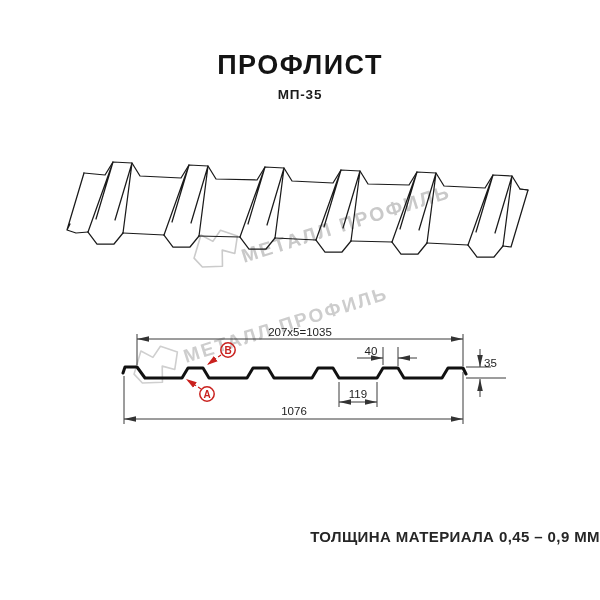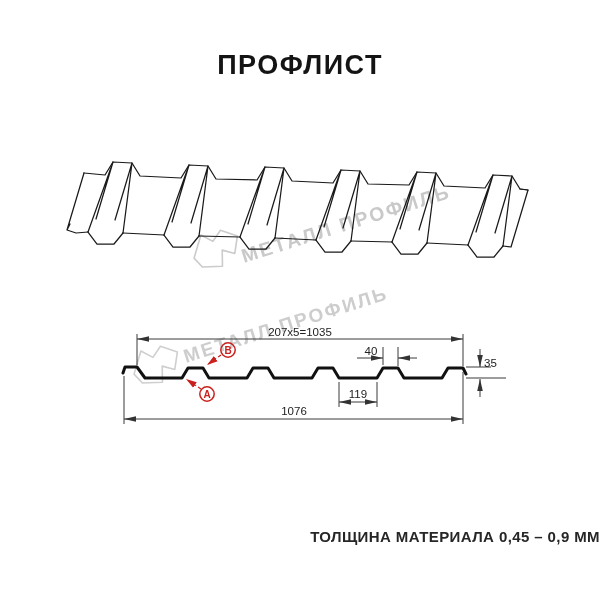--- a/index.html
+++ b/index.html
@@ -15,20 +15,21 @@
   .dimtxt{font-family:"Liberation Sans",sans-serif;font-size:11.5px;fill:#222222;}
   .wmtxt{font-family:"Liberation Sans",sans-serif;font-weight:700;letter-spacing:2.2px;}
   .ablabel{font-family:"Liberation Sans",sans-serif;font-size:10px;font-weight:700;}
 </style>
 </head>
 <body>
 
 <div class="stage">
 
   <div class="title">ПРОФЛИСТ</div>
+  <div class="subtitle">МП-35</div>
 
   <svg width="600" height="600" viewBox="0 0 600 600">
     <defs>
       <marker id="dimArrow" orient="auto-start-reverse" markerWidth="13" markerHeight="8" refX="12" refY="3.5">
         <path d="M0,0.7 L12,3.5 L0,6.3 Z" fill="#333333"></path>
       </marker>
       <marker id="redArrow" orient="auto-start-reverse" markerWidth="10" markerHeight="8" refX="9" refY="3.5">
         <path d="M0,0.8 L9,3.5 L0,6.2 Z" fill="#c9211e"></path>
       </marker>
     </defs>

